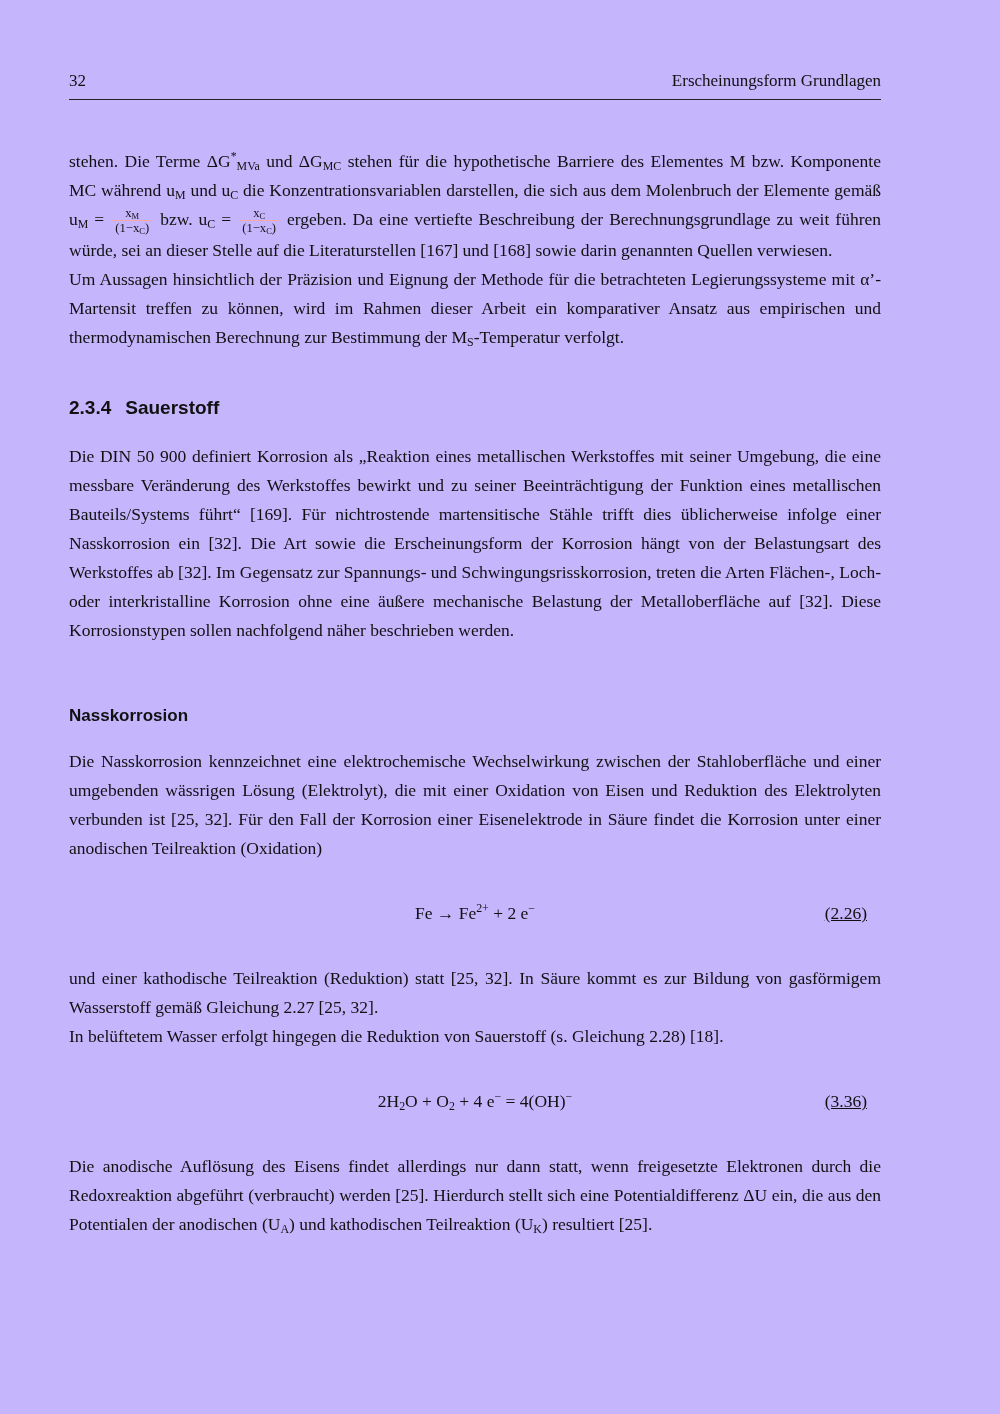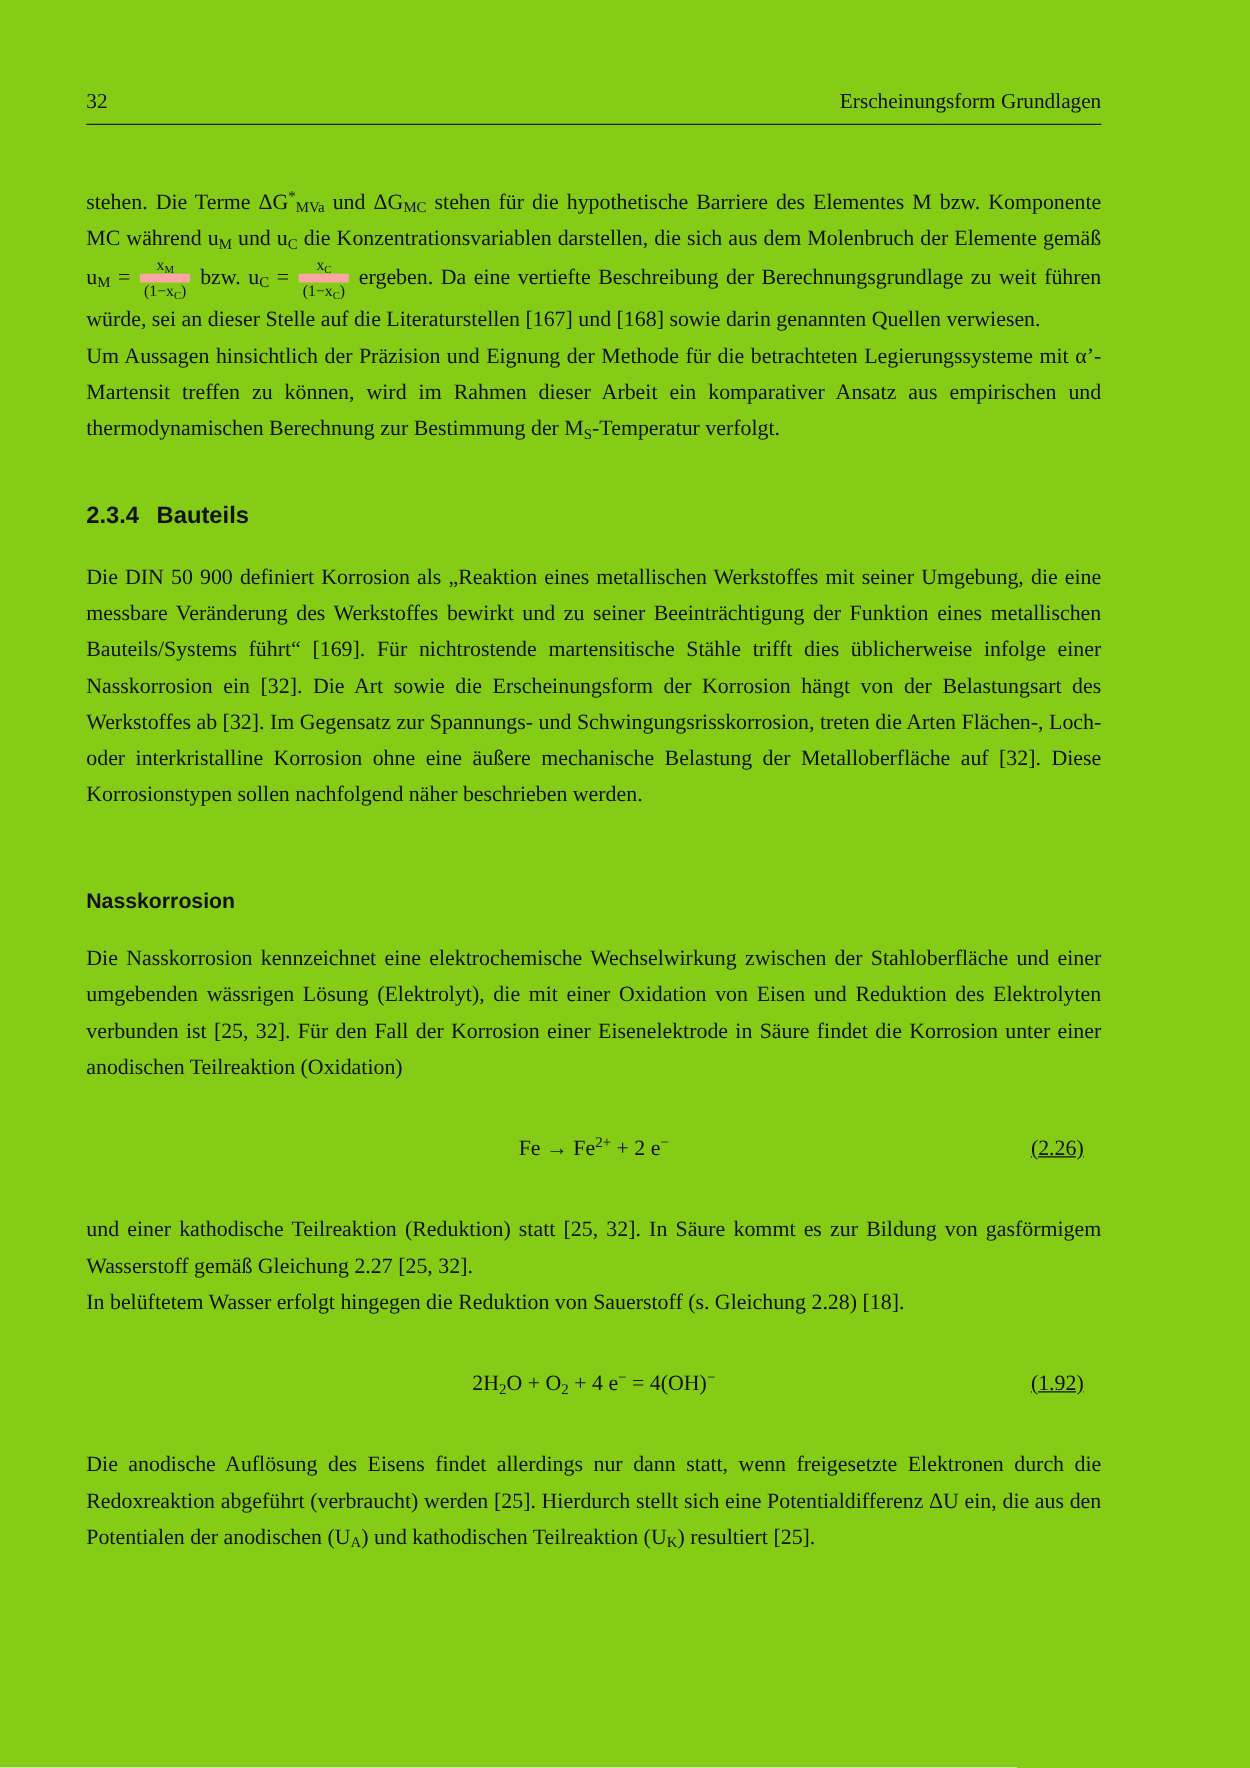--- a/index.html
+++ b/index.html
@@ -1,21 +1,21 @@
 <!DOCTYPE html>
 <html lang="de"><head>
 <meta charset="utf-8">
 <style>
   * { margin: 0; padding: 0; box-sizing: border-box; }
   html, body { background: #ffffff; }
   .page {
     position: relative;
     width: 1000px;
     height: 1414px;
-    background: #84cc16;
+    background: #c4b5fd;
     color: #111111;
     font-family: "Liberation Serif", serif;
     font-size: 17.5px;
     line-height: 29px;
     padding: 70px 119px 0 69px;
     overflow: hidden;
   }
   .page-header {
     display: flex;
     justify-content: space-between;
@@ -37,21 +37,21 @@
   sup { vertical-align: 0.55em; }
   sub { vertical-align: -0.25em; }
   .frac {
     display: inline-block;
     vertical-align: middle;
     text-align: center;
     font-size: 72%;
     line-height: 1.15;
     margin: 0 2px;
   }
-  .frac .num { display: block; border-bottom: 7px solid #fca5a5; padding: 0 3px; }
+  .frac .num { display: block; border-bottom: 1px solid #fca5a5; padding: 0 3px; }
   .frac .den { display: block; padding: 0 3px; }
   .section-heading {
     font-family: "Liberation Sans", sans-serif;
     font-weight: bold;
     font-size: 19px;
     line-height: 24px;
     margin-top: 44px;
     margin-bottom: 22px;
   }
   .section-heading .sec-num { margin-right: 14px; }
@@ -85,39 +85,39 @@
     <span>32</span>
     <span>Erscheinungsform Grundlagen</span>
   </div>
   <div class="header-rule"></div>
 
   <p class="body-par">stehen. Die Terme ΔG<sup>*</sup><sub>MVa</sub> und ΔG<sub>MC</sub> stehen für die hypothetische Barriere des Elementes M bzw. Komponente MC während u<sub>M</sub> und u<sub>C</sub> die Konzentrationsvariablen darstellen, die sich aus dem Molenbruch der Elemente gemäß u<sub>M</sub> = <span class="frac"><span class="num">x<sub>M</sub></span><span class="den">(1−x<sub>C</sub>)</span></span> bzw. u<sub>C</sub> = <span class="frac"><span class="num">x<sub>C</sub></span><span class="den">(1−x<sub>C</sub>)</span></span> ergeben. Da eine vertiefte Beschreibung der Berechnungsgrundlage zu weit führen würde, sei an dieser Stelle auf die Literaturstellen [167] und [168] sowie darin genannten Quellen verwiesen.</p>
 
   <p class="body-par">Um Aussagen hinsichtlich der Präzision und Eignung der Methode für die betrachteten Legierungssysteme mit α’-Martensit treffen zu können, wird im Rahmen dieser Arbeit ein komparativer Ansatz aus empirischen und thermodynamischen Berechnung zur Bestimmung der M<sub>S</sub>-Temperatur verfolgt.</p>
 
   <h2 class="section-heading">
-    <span class="sec-num">2.3.4</span><span>Bauteils</span>
+    <span class="sec-num">2.3.4</span><span>Sauerstoff</span>
   </h2>
 
   <p class="body-par">Die DIN 50 900 definiert Korrosion als „Reaktion eines metallischen Werkstoffes mit seiner Umgebung, die eine messbare Veränderung des Werkstoffes bewirkt und zu seiner Beeinträchtigung der Funktion eines metallischen Bauteils/Systems führt“ [169]. Für nichtrostende martensitische Stähle trifft dies üblicherweise infolge einer Nasskorrosion ein [32]. Die Art sowie die Erscheinungsform der Korrosion hängt von der Belastungsart des Werkstoffes ab [32]. Im Gegensatz zur Spannungs- und Schwingungsrisskorrosion, treten die Arten Flächen-, Loch- oder interkristalline Korrosion ohne eine äußere mechanische Belastung der Metalloberfläche auf [32]. Diese Korrosionstypen sollen nachfolgend näher beschrieben werden.</p>
 
   <h3 class="subsection-heading">Nasskorrosion</h3>
 
   <p class="body-par">Die Nasskorrosion kennzeichnet eine elektrochemische Wechselwirkung zwischen der Stahloberfläche und einer umgebenden wässrigen Lösung (Elektrolyt), die mit einer Oxidation von Eisen und Reduktion des Elektrolyten verbunden ist [25, 32]. Für den Fall der Korrosion einer Eisenelektrode in Säure findet die Korrosion unter einer anodischen Teilreaktion (Oxidation)</p>
 
   <div class="equation">
     <span class="eq-formula">Fe → Fe<sup>2+</sup> + 2 e<sup>−</sup></span>
     <span class="eq-number">(2.26)</span>
   </div>
 
   <p class="body-par">und einer kathodische Teilreaktion (Reduktion) statt [25, 32]. In Säure kommt es zur Bildung von gasförmigem Wasserstoff gemäß Gleichung 2.27 [25, 32].</p>
 
 
   <p class="body-par">In belüftetem Wasser erfolgt hingegen die Reduktion von Sauerstoff (s. Gleichung 2.28) [18].</p>
 
   <div class="equation">
     <span class="eq-formula">2H<sub>2</sub>O + O<sub>2</sub> + 4 e<sup>−</sup> = 4(OH)<sup>−</sup></span>
-    <span class="eq-number">(1.92)</span>
+    <span class="eq-number">(3.36)</span>
   </div>
 
   <p class="body-par">Die anodische Auflösung des Eisens findet allerdings nur dann statt, wenn freigesetzte Elektronen durch die Redoxreaktion abgeführt (verbraucht) werden [25]. Hierdurch stellt sich eine Potentialdifferenz ΔU ein, die aus den Potentialen der anodischen (U<sub>A</sub>) und kathodischen Teilreaktion (U<sub>K</sub>) resultiert [25].</p>
 
 </div>
 
 </body></html>

